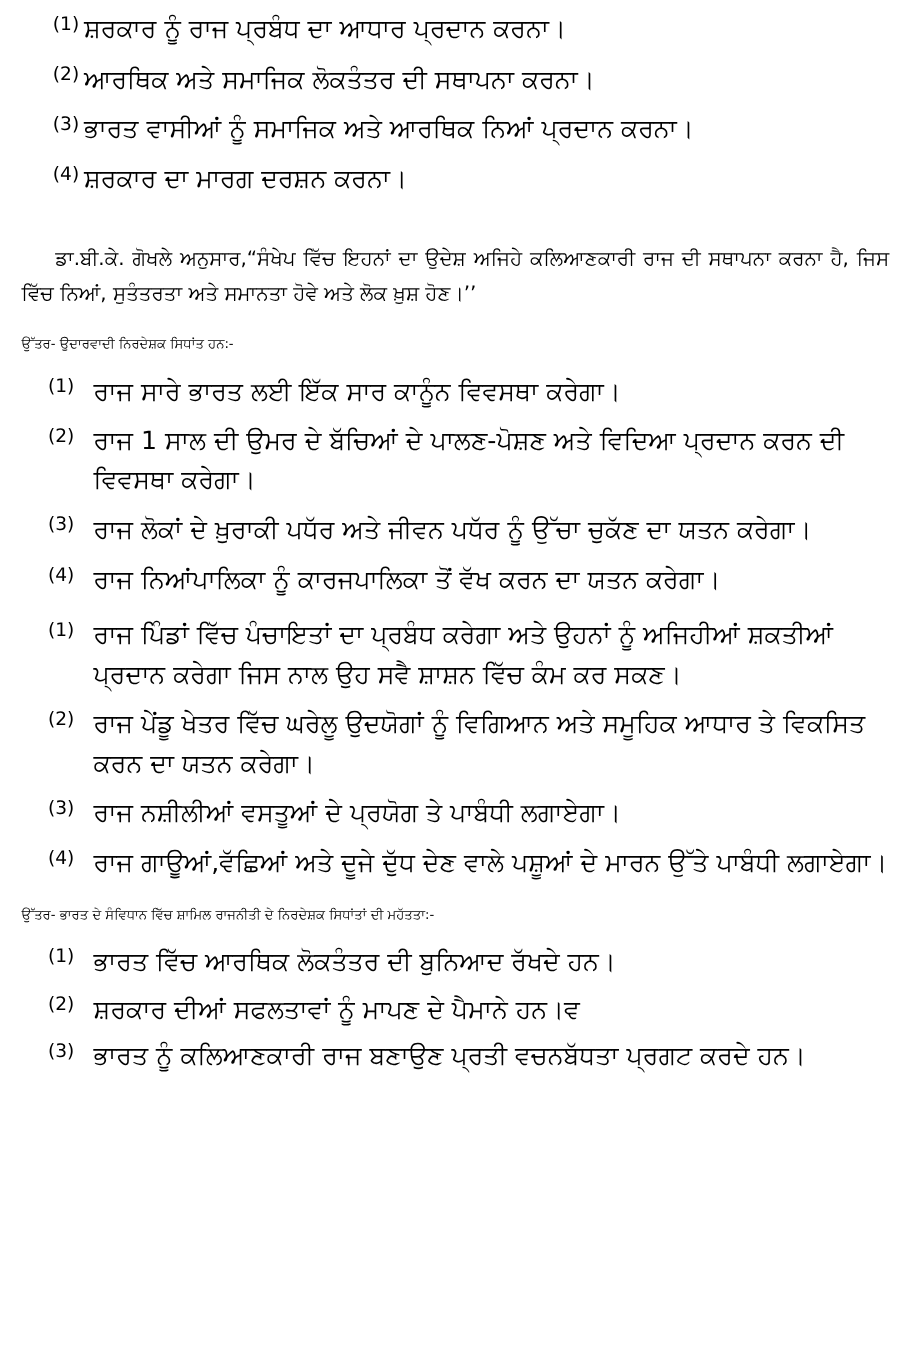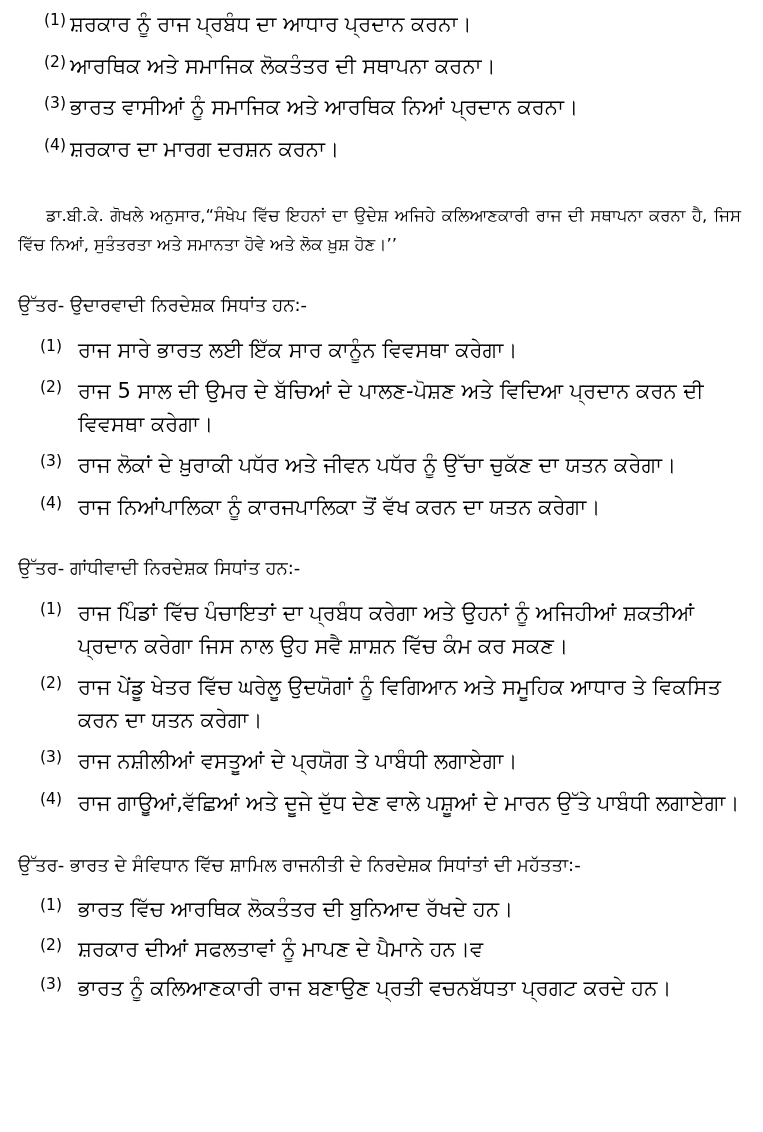--- a/index.html
+++ b/index.html
@@ -67,23 +67,23 @@
     text-indent: 28px;
     margin-top: 37px;
   }
 
   .qline {
     font-size: 16.5px;
     line-height: 1.6;
     margin: 22px 0 0 0;
   }
   .aline {
-    font-size: 18px;
+    font-size: 11px;
     line-height: 1.6;
-    margin: 31px 0 0 0;
+    margin: 18px 0 0 0;
   }
 
   .listwrap { margin-top: 14px; }
 
   
   .numlist.tight .item { margin-bottom: 7px; }
 </style>
 </head>
 <body>
 
@@ -113,33 +113,32 @@
 
     <p class="aline">ਉੱਤਰ- ਉਦਾਰਵਾਦੀ ਨਿਰਦੇਸ਼ਕ ਸਿਧਾਂਤ ਹਨ:-</p>
 
     <div class="numlist indent listwrap">
       <div class="item">
         <div class="num">(1)</div>
         <div class="txt">ਰਾਜ ਸਾਰੇ ਭਾਰਤ ਲਈ ਇੱਕ ਸਾਰ ਕਾਨੂੰਨ ਵਿਵਸਥਾ ਕਰੇਗਾ।</div>
       </div>
       <div class="item">
         <div class="num">(2)</div>
-        <div class="txt">ਰਾਜ 5 ਸਾਲ ਦੀ ਉਮਰ ਦੇ ਬੱਚਿਆਂ ਦੇ ਪਾਲਣ-ਪੋਸ਼ਣ ਅਤੇ ਵਿਦਿਆ ਪ੍ਰਦਾਨ ਕਰਨ ਦੀ ਵਿਵਸਥਾ ਕਰੇਗਾ।</div>
+        <div class="txt">ਰਾਜ 1 ਸਾਲ ਦੀ ਉਮਰ ਦੇ ਬੱਚਿਆਂ ਦੇ ਪਾਲਣ-ਪੋਸ਼ਣ ਅਤੇ ਵਿਦਿਆ ਪ੍ਰਦਾਨ ਕਰਨ ਦੀ ਵਿਵਸਥਾ ਕਰੇਗਾ।</div>
       </div>
       <div class="item">
         <div class="num">(3)</div>
         <div class="txt">ਰਾਜ ਲੋਕਾਂ ਦੇ ਖ਼ੁਰਾਕੀ ਪਧੱਰ ਅਤੇ ਜੀਵਨ ਪਧੱਰ ਨੂੰ ਉੱਚਾ ਚੁਕੱਣ ਦਾ ਯਤਨ ਕਰੇਗਾ।</div>
       </div>
       <div class="item">
         <div class="num">(4)</div>
         <div class="txt">ਰਾਜ ਨਿਆਂਪਾਲਿਕਾ ਨੂੰ ਕਾਰਜਪਾਲਿਕਾ ਤੋਂ ਵੱਖ ਕਰਨ ਦਾ ਯਤਨ ਕਰੇਗਾ।</div>
       </div>
     </div>
 
-    <p class="aline">ਉੱਤਰ- ਗਾਂਧੀਵਾਦੀ ਨਿਰਦੇਸ਼ਕ ਸਿਧਾਂਤ ਹਨ:-</p>
 
     <div class="numlist indent listwrap">
       <div class="item">
         <div class="num">(1)</div>
         <div class="txt">ਰਾਜ ਪਿੰਡਾਂ ਵਿੱਚ ਪੰਚਾਇਤਾਂ ਦਾ ਪ੍ਰਬੰਧ ਕਰੇਗਾ ਅਤੇ ਉਹਨਾਂ ਨੂੰ ਅਜਿਹੀਆਂ ਸ਼ਕਤੀਆਂ ਪ੍ਰਦਾਨ ਕਰੇਗਾ ਜਿਸ ਨਾਲ ਉਹ ਸਵੈ ਸ਼ਾਸ਼ਨ ਵਿੱਚ ਕੰਮ ਕਰ ਸਕਣ।</div>
       </div>
       <div class="item">
         <div class="num">(2)</div>
         <div class="txt">ਰਾਜ ਪੇਂਡੂ ਖੇਤਰ ਵਿੱਚ ਘਰੇਲੂ ਉਦਯੋਗਾਂ ਨੂੰ ਵਿਗਿਆਨ ਅਤੇ ਸਮੂਹਿਕ ਆਧਾਰ ਤੇ ਵਿਕਸਿਤ ਕਰਨ ਦਾ ਯਤਨ ਕਰੇਗਾ।</div>
       </div>

